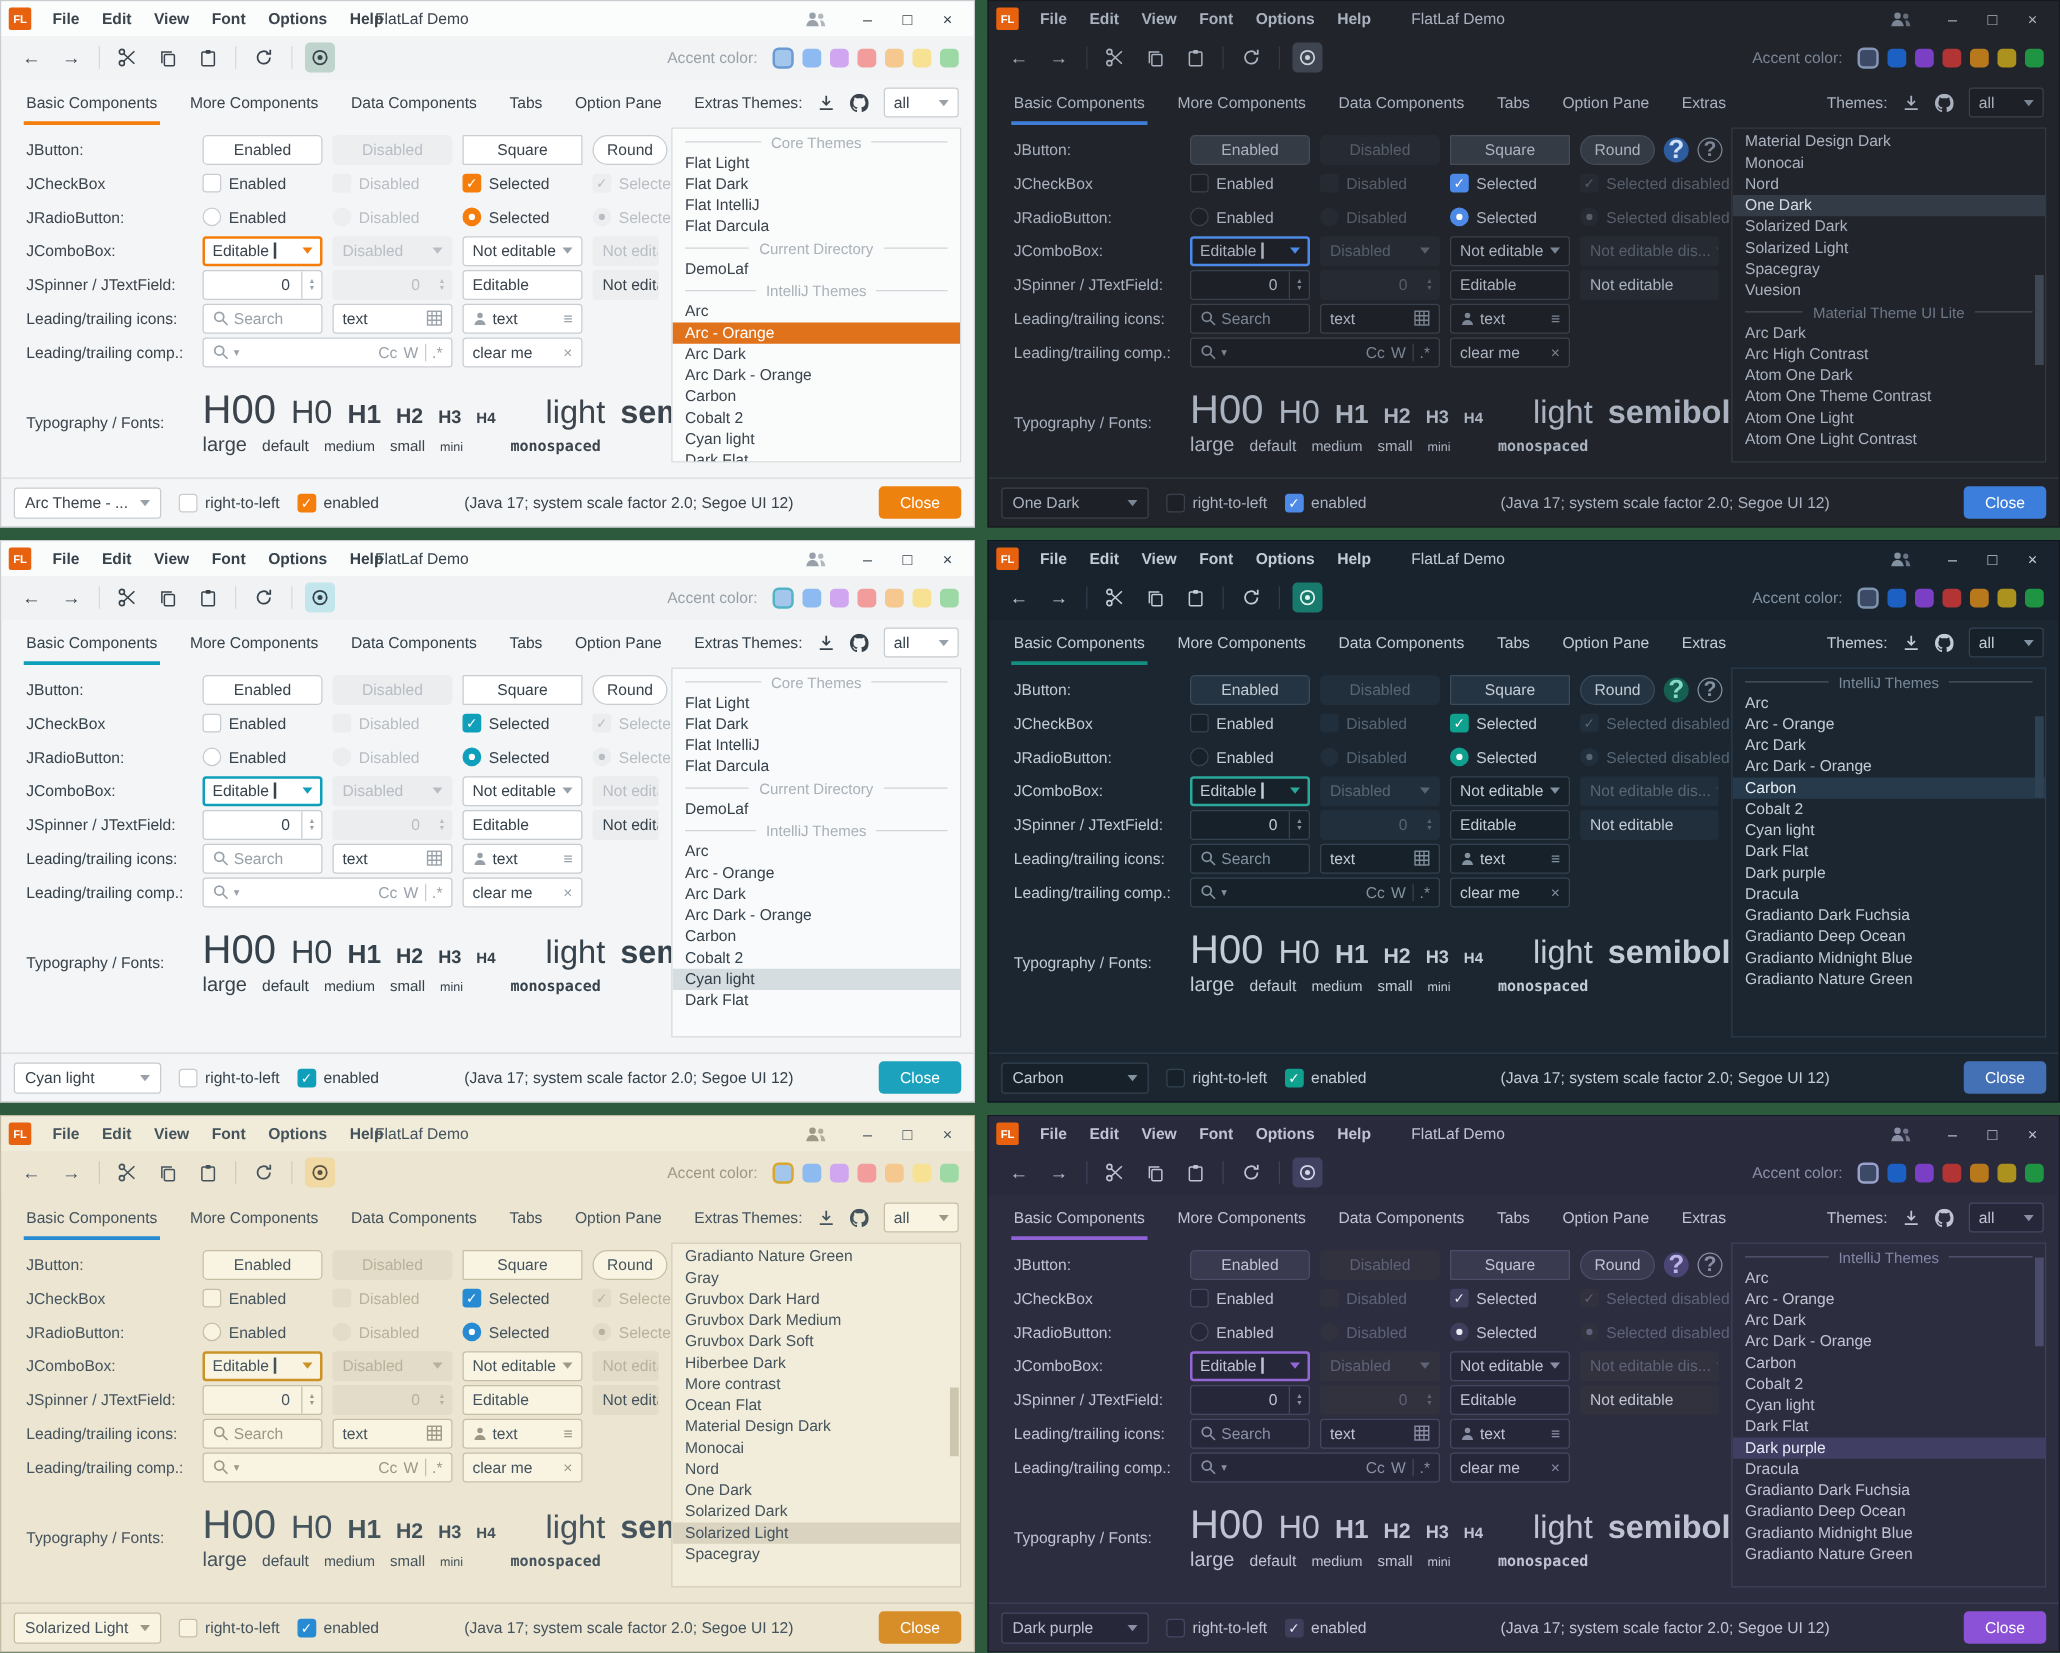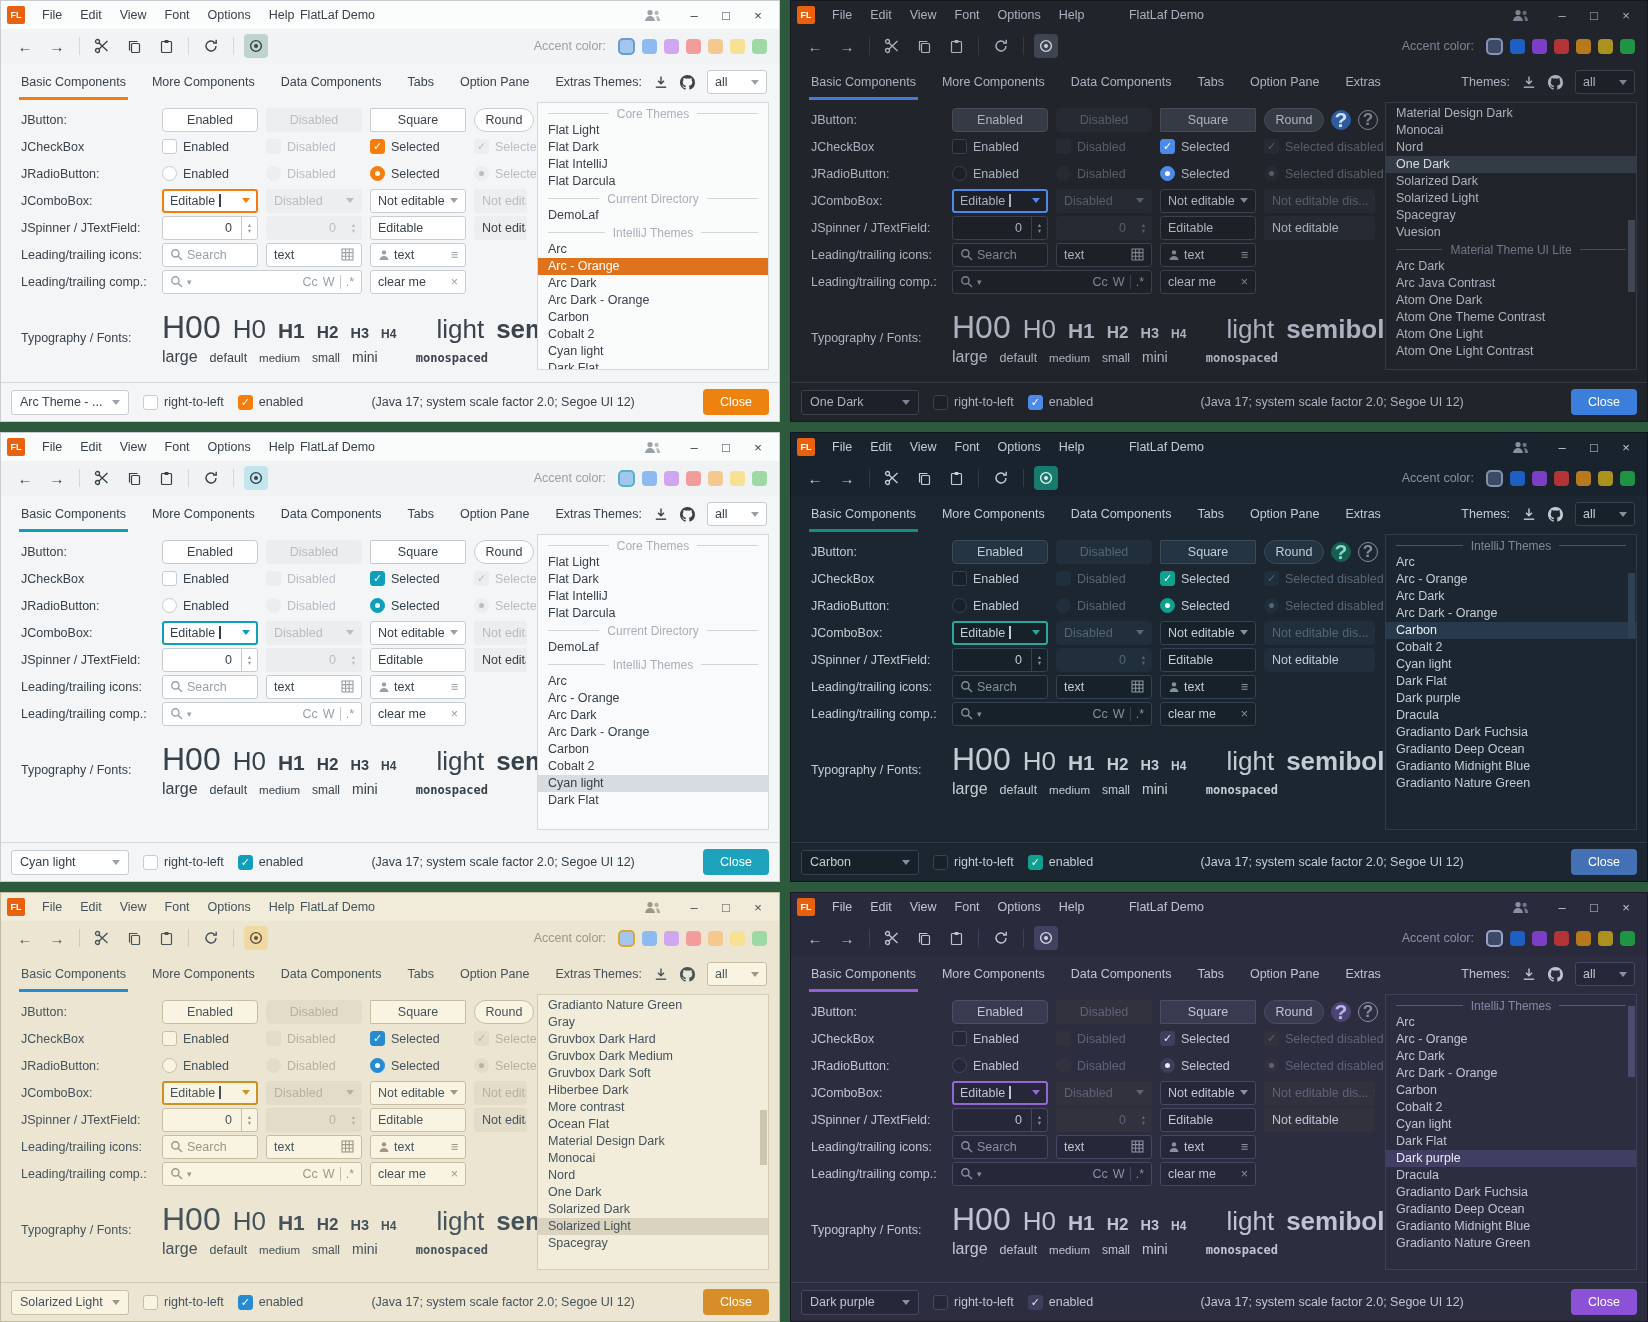--- a/index.html
+++ b/index.html
@@ -8,21 +8,21 @@
   #desktop{display:grid;grid-template-columns:780px 858px;grid-template-rows:422px 450px 430px;
        gap:10px;width:1648px;height:1322px;}
   .window{display:flex;flex-direction:column;overflow:hidden;background:var(--bg);color:var(--text);
        border:1px solid var(--win-border);box-sizing:border-box;font-size:12.5px;}
   
   .titlebar{height:28px;flex:0 0 28px;background:var(--titlebar-bg);display:flex;align-items:center;
        padding:0 6px 0 6px;gap:4px;}
   .logo{width:18px;height:18px;background:#e8610f;color:#fff;font-weight:bold;font-size:9px;
        display:flex;align-items:center;justify-content:center;border-radius:2px;margin-right:6px;}
   .menus{display:flex;gap:4px;}
-  .menu{padding:3px 7px;cursor:default;}
+  .menu{padding:3px 7px;cursor:default;font-weight:bold;}
   .wtitle{position:absolute;left:0;right:0;text-align:center;pointer-events:none;}
   .tbarmid{position:relative;flex:1;height:100%;display:flex;align-items:center;}
   .winbtns{display:flex;align-items:center;gap:2px;}
   .winbtn{width:30px;height:24px;display:flex;align-items:center;justify-content:center;font-size:13px;}
   .people-ic{margin-right:16px;color:var(--muted);display:flex;align-items:center;}
   
   .toolbar{height:34px;flex:0 0 34px;background:var(--toolbar-bg);display:flex;align-items:center;
        padding:0 12px;gap:8px;border-bottom:1px solid transparent;}
   .tbtn{display:flex;align-items:center;justify-content:center;width:24px;height:24px;color:var(--text);
        font-size:15px;}
@@ -99,21 +99,21 @@
   .span2{grid-column:2/4;}
   .typo-row{display:grid;grid-template-columns:133px 1fr;gap:8px;align-items:center;margin-top:14px;}
   .tline1{display:flex;align-items:baseline;gap:12px;}
   .tline2{display:flex;align-items:baseline;gap:12px;margin-top:2px;}
   .h00{font-size:32px;}.h0{font-size:26px;}.h1{font-size:21px;font-weight:bold;}
   .h2{font-size:17px;font-weight:bold;}.h3{font-size:14.5px;font-weight:bold;}
   .h4{font-size:12px;font-weight:bold;}
   .wlight{font-size:26px;font-weight:300;margin-left:28px;}
   .wsemi{font-size:26px;font-weight:600;}
   .slarge{font-size:16px;}.sdefault{font-size:12.5px;}.smedium{font-size:11.5px;}
-  .ssmall{font-size:12px;}.smini{font-size:14px;}
+  .ssmall{font-size:12px;}.smini{font-size:10px;}
   .smono{font-family:"DejaVu Sans Mono",monospace;font-weight:bold;font-size:12px;margin-left:26px;}
   
   .themes-list{width:232px;flex:0 0 232px;margin:2px 10px 12px 0;border:1px solid var(--panel-border);
        background:var(--list-bg);overflow:hidden;position:relative;padding-top:2px;box-sizing:border-box;}
   .window.wide .themes-list{width:252px;flex-basis:252px;}
   .titem{height:17px;line-height:17px;padding:0 10px;font-size:12.5px;white-space:nowrap;}
   .titem.selected{background:var(--sel-bg);color:var(--sel-text);}
   .tsep{height:17px;display:flex;align-items:center;color:var(--sep-text);font-size:12px;padding:0 10px;}
   .tsep::before,.tsep::after{content:'';flex:1;border-top:1px solid var(--sep-text);opacity:.5;}
   .tsep span{margin:0 8px;white-space:nowrap;}
@@ -770,21 +770,21 @@
           <div class="titem">Nord</div>
           <div class="titem selected">One Dark</div>
           <div class="titem">Solarized Dark</div>
           <div class="titem">Solarized Light</div>
           <div class="titem">Spacegray</div>
           <div class="titem">Vuesion</div>
           <div class="tsep">
             <span>Material Theme UI Lite</span>
           </div>
           <div class="titem">Arc Dark</div>
-          <div class="titem">Arc Java Contrast</div>
+          <div class="titem">Arc High Contrast</div>
           <div class="titem">Atom One Dark</div>
           <div class="titem">Atom One Theme Contrast</div>
           <div class="titem">Atom One Light</div>
           <div class="titem">Atom One Light Contrast</div>
           <div class="thumb" style="top: 44%; height: 27%;"></div>
         </div>
     </div>
 
     <div class="footer">
       <div class="theme-select">

